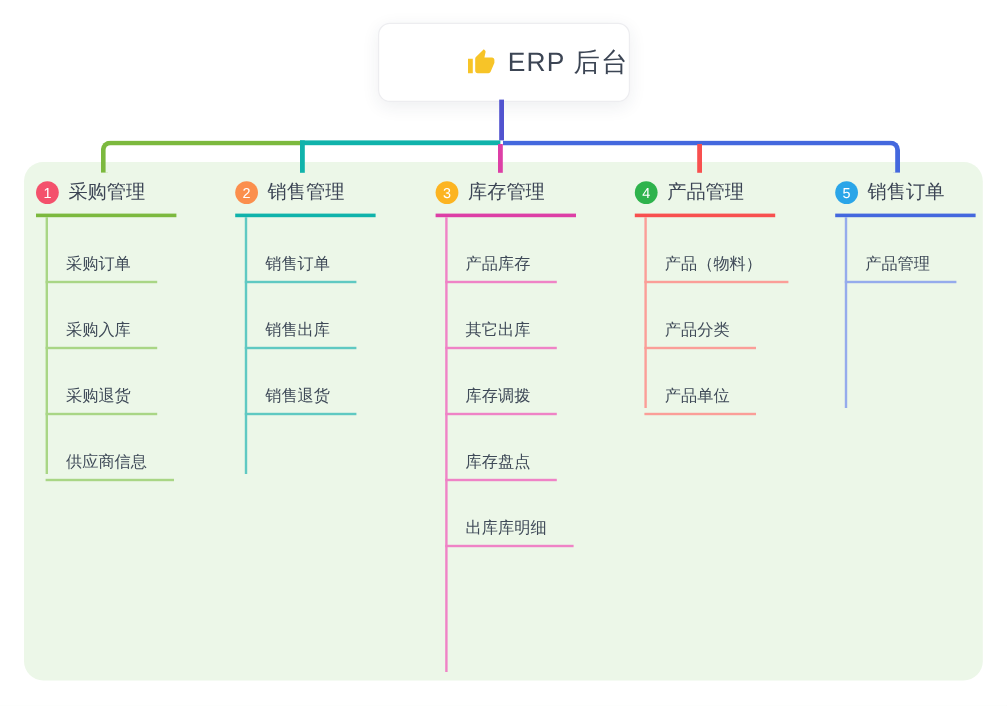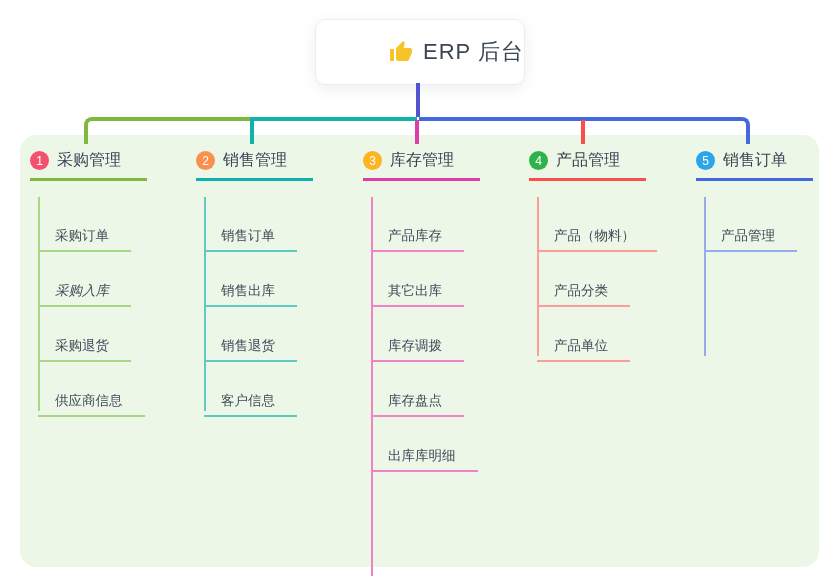--- a/index.html
+++ b/index.html
@@ -30,21 +30,21 @@
   .branch-title{
     box-sizing:border-box;width:117px;display:flex;align-items:center;gap:8px;
     padding:3px 0 7px 0;border-bottom:3px solid #999;
     font-size:16px;color:#3b4454;white-space:nowrap;cursor:default;
   }
   .badge{
     flex:0 0 auto;width:19px;height:19px;border-radius:50%;
     display:flex;align-items:center;justify-content:center;
     color:#ffffff;font-size:12px;line-height:1;
   }
-  .children{position:relative;margin-top:16px;}
+  .children{position:relative;margin-top:0;}
   .trunk{position:absolute;width:2px;}
   .child-row{height:55px;display:flex;align-items:flex-end;}
   .child{
     display:inline-block;margin-left:8px;padding:0 22px 5px 17px;
     border-bottom:2px solid #ccc;font-size:13.5px;color:#3f4a58;
     white-space:nowrap;cursor:default;
   }
 </style>
 </head>
 <body>
@@ -74,21 +74,21 @@
         <div class="branch-title" style="border-bottom-color: rgb(124, 185, 62);">
           <span class="badge" style="background: rgb(244, 81, 108);">1</span>
           <span>采购管理</span>
         </div>
         <div class="children">
           <div class="trunk" style="background: rgb(169, 214, 133); left: 8px; top: 0px; height: 214px;"></div>
           <div class="child-row">
             <div class="child" style="border-bottom-color: rgb(169, 214, 133);">采购订单</div>
           </div>
           <div class="child-row">
-            <div class="child" style="border-bottom-color: rgb(169, 214, 133); font-style: italic;">采购入库</div>
+            <div class="child" style="border-bottom-color: rgb(169, 214, 133);">采购入库</div>
           </div>
           <div class="child-row">
             <div class="child" style="border-bottom-color: rgb(169, 214, 133);">采购退货</div>
           </div>
           <div class="child-row">
             <div class="child" style="border-bottom-color: rgb(169, 214, 133);">供应商信息</div>
           </div>
         </div>
       </div>
       <div class="branch" style="left: 196px;">
@@ -99,23 +99,20 @@
         <div class="children">
           <div class="trunk" style="background: rgb(95, 201, 194); left: 8px; top: 0px; height: 214px;"></div>
           <div class="child-row">
             <div class="child" style="border-bottom-color: rgb(95, 201, 194);">销售订单</div>
           </div>
           <div class="child-row">
             <div class="child" style="border-bottom-color: rgb(95, 201, 194);">销售出库</div>
           </div>
           <div class="child-row">
             <div class="child" style="border-bottom-color: rgb(95, 201, 194);">销售退货</div>
-          </div>
-          <div class="child-row">
-            <div class="child" style="border-bottom-color: rgb(95, 201, 194);">客户信息</div>
           </div>
         </div>
       </div>
       <div class="branch" style="left: 363px;">
         <div class="branch-title" style="border-bottom-color: rgb(221, 63, 166);">
           <span class="badge" style="background: rgb(252, 180, 33);">3</span>
           <span>库存管理</span>
         </div>
         <div class="children">
           <div class="trunk" style="background: rgb(239, 131, 198); left: 8px; top: 0px; height: 379px;"></div>

